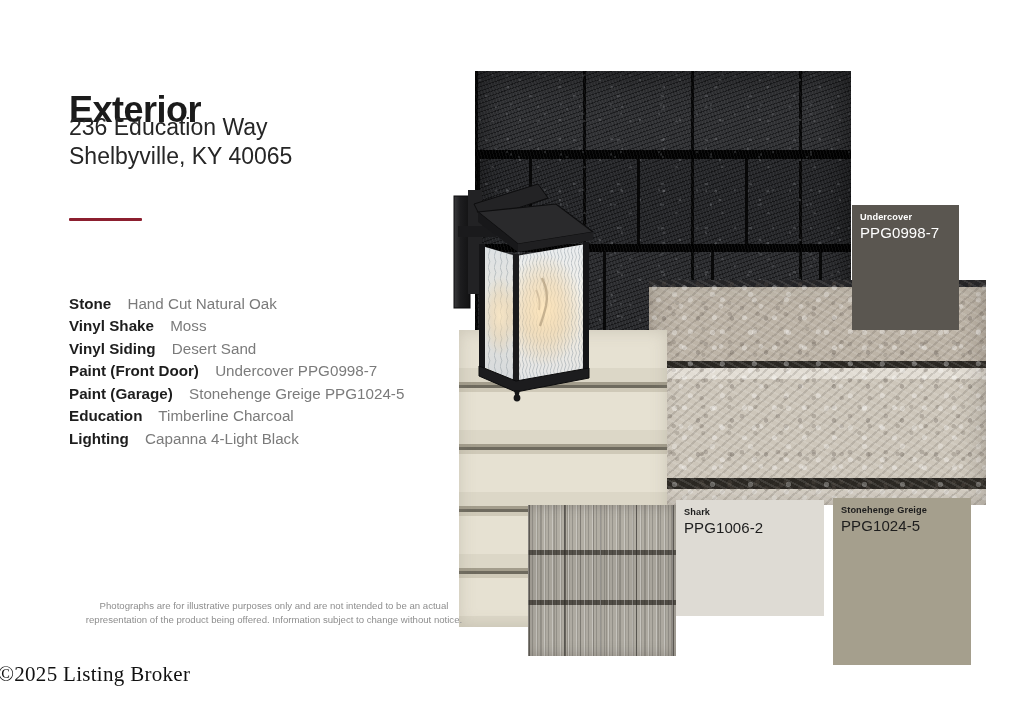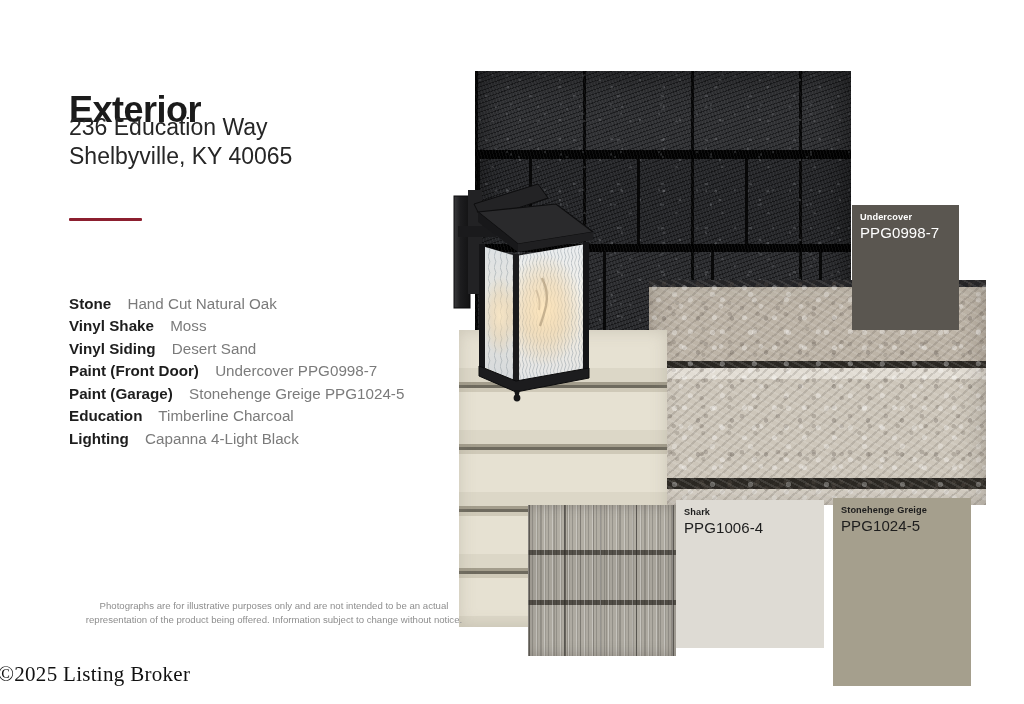--- a/index.html
+++ b/index.html
@@ -268,25 +268,25 @@
     font-weight: normal;
     letter-spacing: .1px;
     display: block;
   }
   #swatch-undercover {
     left: 846px; top: 205px;
     width: 107px; height: 125px; margin-left: 6px;
   }
   #swatch-shark {
     left: 676px; top: 500px;
-    width: 148px; height: 148px;
+    width: 148px; height: 116px;
   }
   #swatch-greige {
     left: 833px; top: 498px;
-    width: 138px; height: 188px;
+    width: 138px; height: 167px;
   }
 </style>
 </head>
 <body>
 
 <div id="collage">
 
   <div id="shingles-photo"></div>
 
   <div id="stone-photo"></div>
@@ -370,21 +370,21 @@
   <div class="swatch" id="swatch-undercover" style="background: rgb(90, 86, 80);">
     <div class="swatch-text" style="color: rgb(255, 255, 255);">
       <span class="swatch-name">Undercover</span>
       <span class="swatch-code">PPG0998-7</span>
     </div>
   </div>
 
   <div class="swatch" id="swatch-shark" style="background: rgb(222, 219, 212);">
     <div class="swatch-text" style="color: rgb(29, 29, 29);">
       <span class="swatch-name">Shark</span>
-      <span class="swatch-code">PPG1006-4</span>
+      <span class="swatch-code">PPG1006-2</span>
     </div>
   </div>
 
   <div class="swatch" id="swatch-greige" style="background: rgb(165, 159, 141);">
     <div class="swatch-text" style="color: rgb(29, 29, 29);">
       <span class="swatch-name">Stonehenge Greige</span>
       <span class="swatch-code">PPG1024-5</span>
     </div>
   </div>
 </div>

